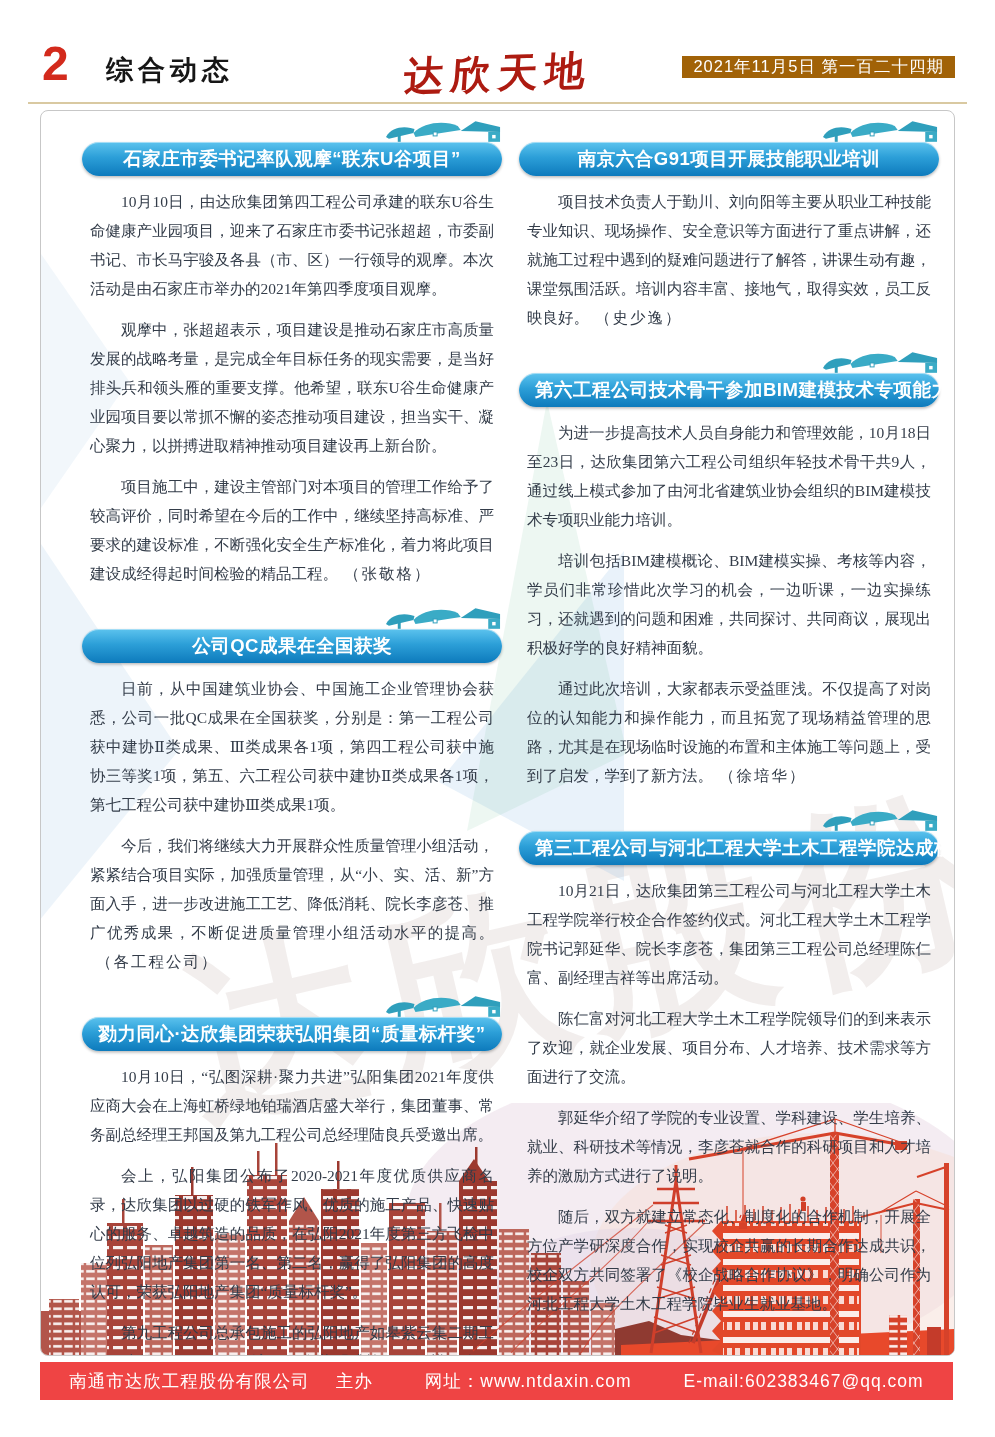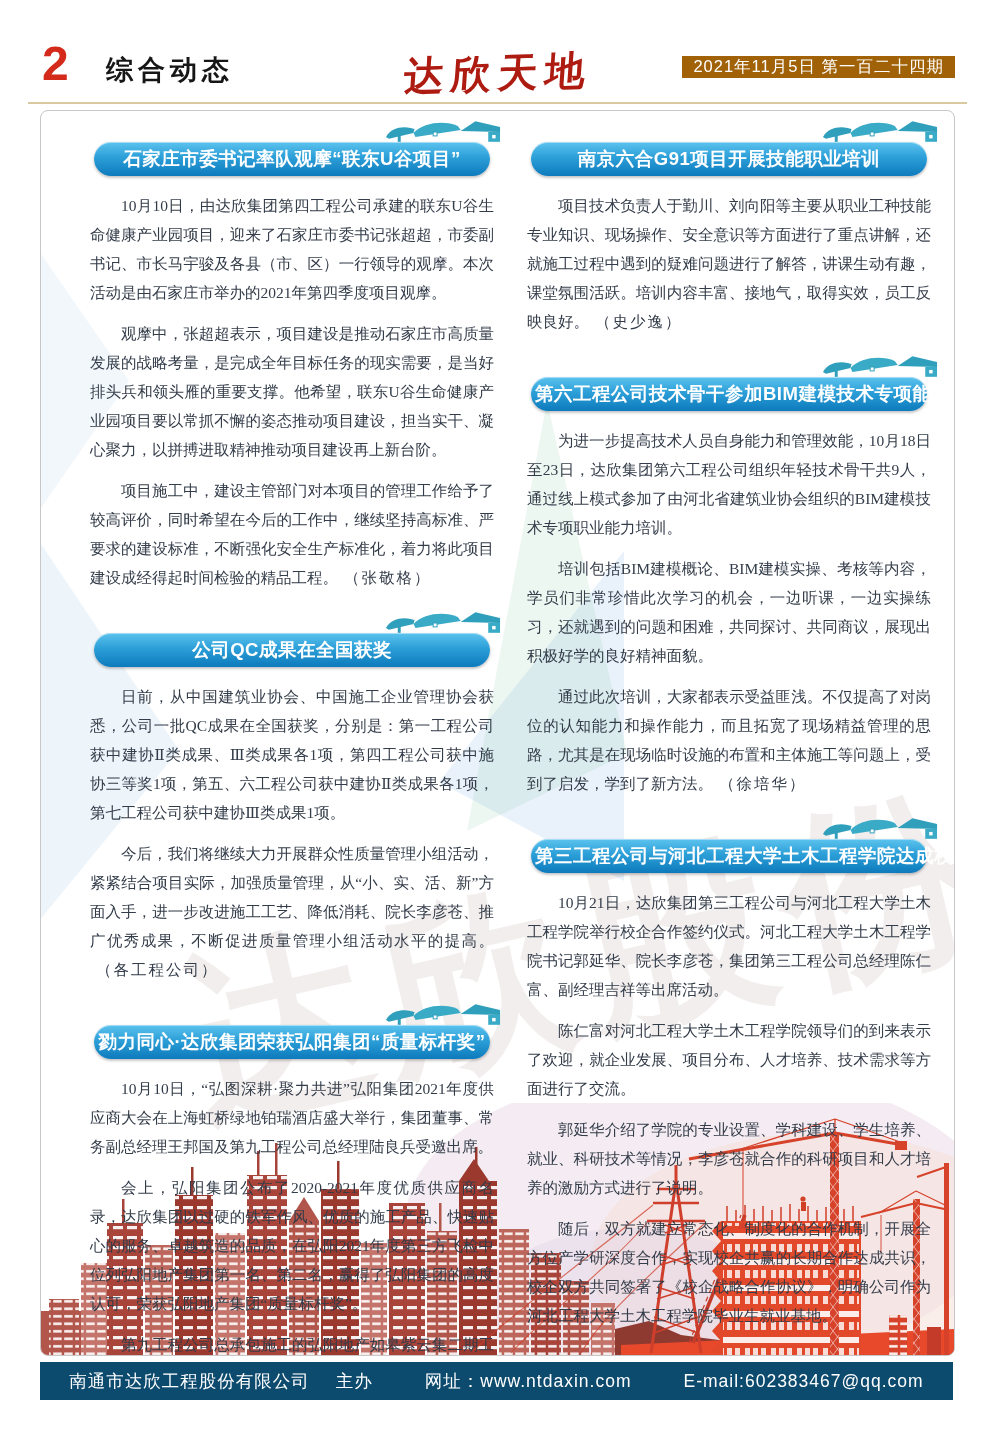--- a/index.html
+++ b/index.html
@@ -28,32 +28,32 @@
   .deco1{left:-2px;top:430px;width:140px;height:380px;background:rgba(130,175,220,0.14);clip-path:polygon(0 0,100% 55%,0 100%);}
   .deco2{left:398px;top:440px;width:185px;height:330px;background:rgba(126,178,226,0.17);clip-path:polygon(100% 0,0 70%,100% 100%);}
   .deco3{left:426px;top:290px;width:160px;height:430px;background:rgba(110,190,150,0.12);clip-path:polygon(50% 0,0 100%,100% 82%);}
   .deco4{left:-2px;top:140px;width:90px;height:260px;background:rgba(130,175,220,0.10);clip-path:polygon(0 0,100% 50%,0 100%);}
   
   .columns{position:relative;z-index:2;display:flex;gap:9px;padding:0 12px 0 37px;}
   .col{width:428px;flex:0 0 428px;}
   .article{margin-bottom:30px;}
   .banner-wrap{position:relative;margin:40px 0 11px;}
   .col > .article:first-child .banner-wrap{margin-top:31px;}
-  .banner{position:relative;z-index:2;margin:16px;height:34px;line-height:34px;text-align:center;
+  .banner{position:relative;z-index:2;margin:4px;height:34px;line-height:34px;text-align:center;
     color:#ffffff;font-family:"Liberation Sans","DejaVu Sans",sans-serif;font-weight:700;font-size:18.5px;
-    letter-spacing:.5px;padding:0 4px;white-space:nowrap;border-radius:17px;
+    letter-spacing:.5px;padding:0 16px;white-space:nowrap;border-radius:17px;
     background:linear-gradient(180deg,#5cc3ee 0%,#2c9fd8 45%,#0d7abc 100%);
     box-shadow:0 1.5px 3px rgba(0,0,0,.28), inset 0 1px 0 rgba(255,255,255,.45);}
   .roof{position:absolute;right:4px;top:-26px;z-index:1;line-height:0;}
   p.para{margin:12px;text-indent:2em;font-size:15.5px;line-height:1.87;text-align:justify;color:#333c49;}
   .byline{padding-left:6px;letter-spacing:2px;}
   
   .skyline{position:absolute;left:0;bottom:0;width:913px;height:252px;z-index:1;line-height:0;}
   
-  .footer{position:absolute;left:40px;top:1362px;width:913px;height:38px;background:#0c4a6e;
+  .footer{position:absolute;left:40px;top:1362px;width:913px;height:38px;background:#ef4444;
     display:flex;align-items:center;justify-content:center;gap:52px;color:#ffffff;
     font-family:"Liberation Sans","DejaVu Sans",sans-serif;font-size:17.5px;letter-spacing:1px;white-space:nowrap;}
   .footer .grp{display:flex;gap:26px;}
 </style>
 </head>
 <body>
 
 <div class="header">
   <div class="pageno">2</div>
   <div class="section">综合动态</div>

